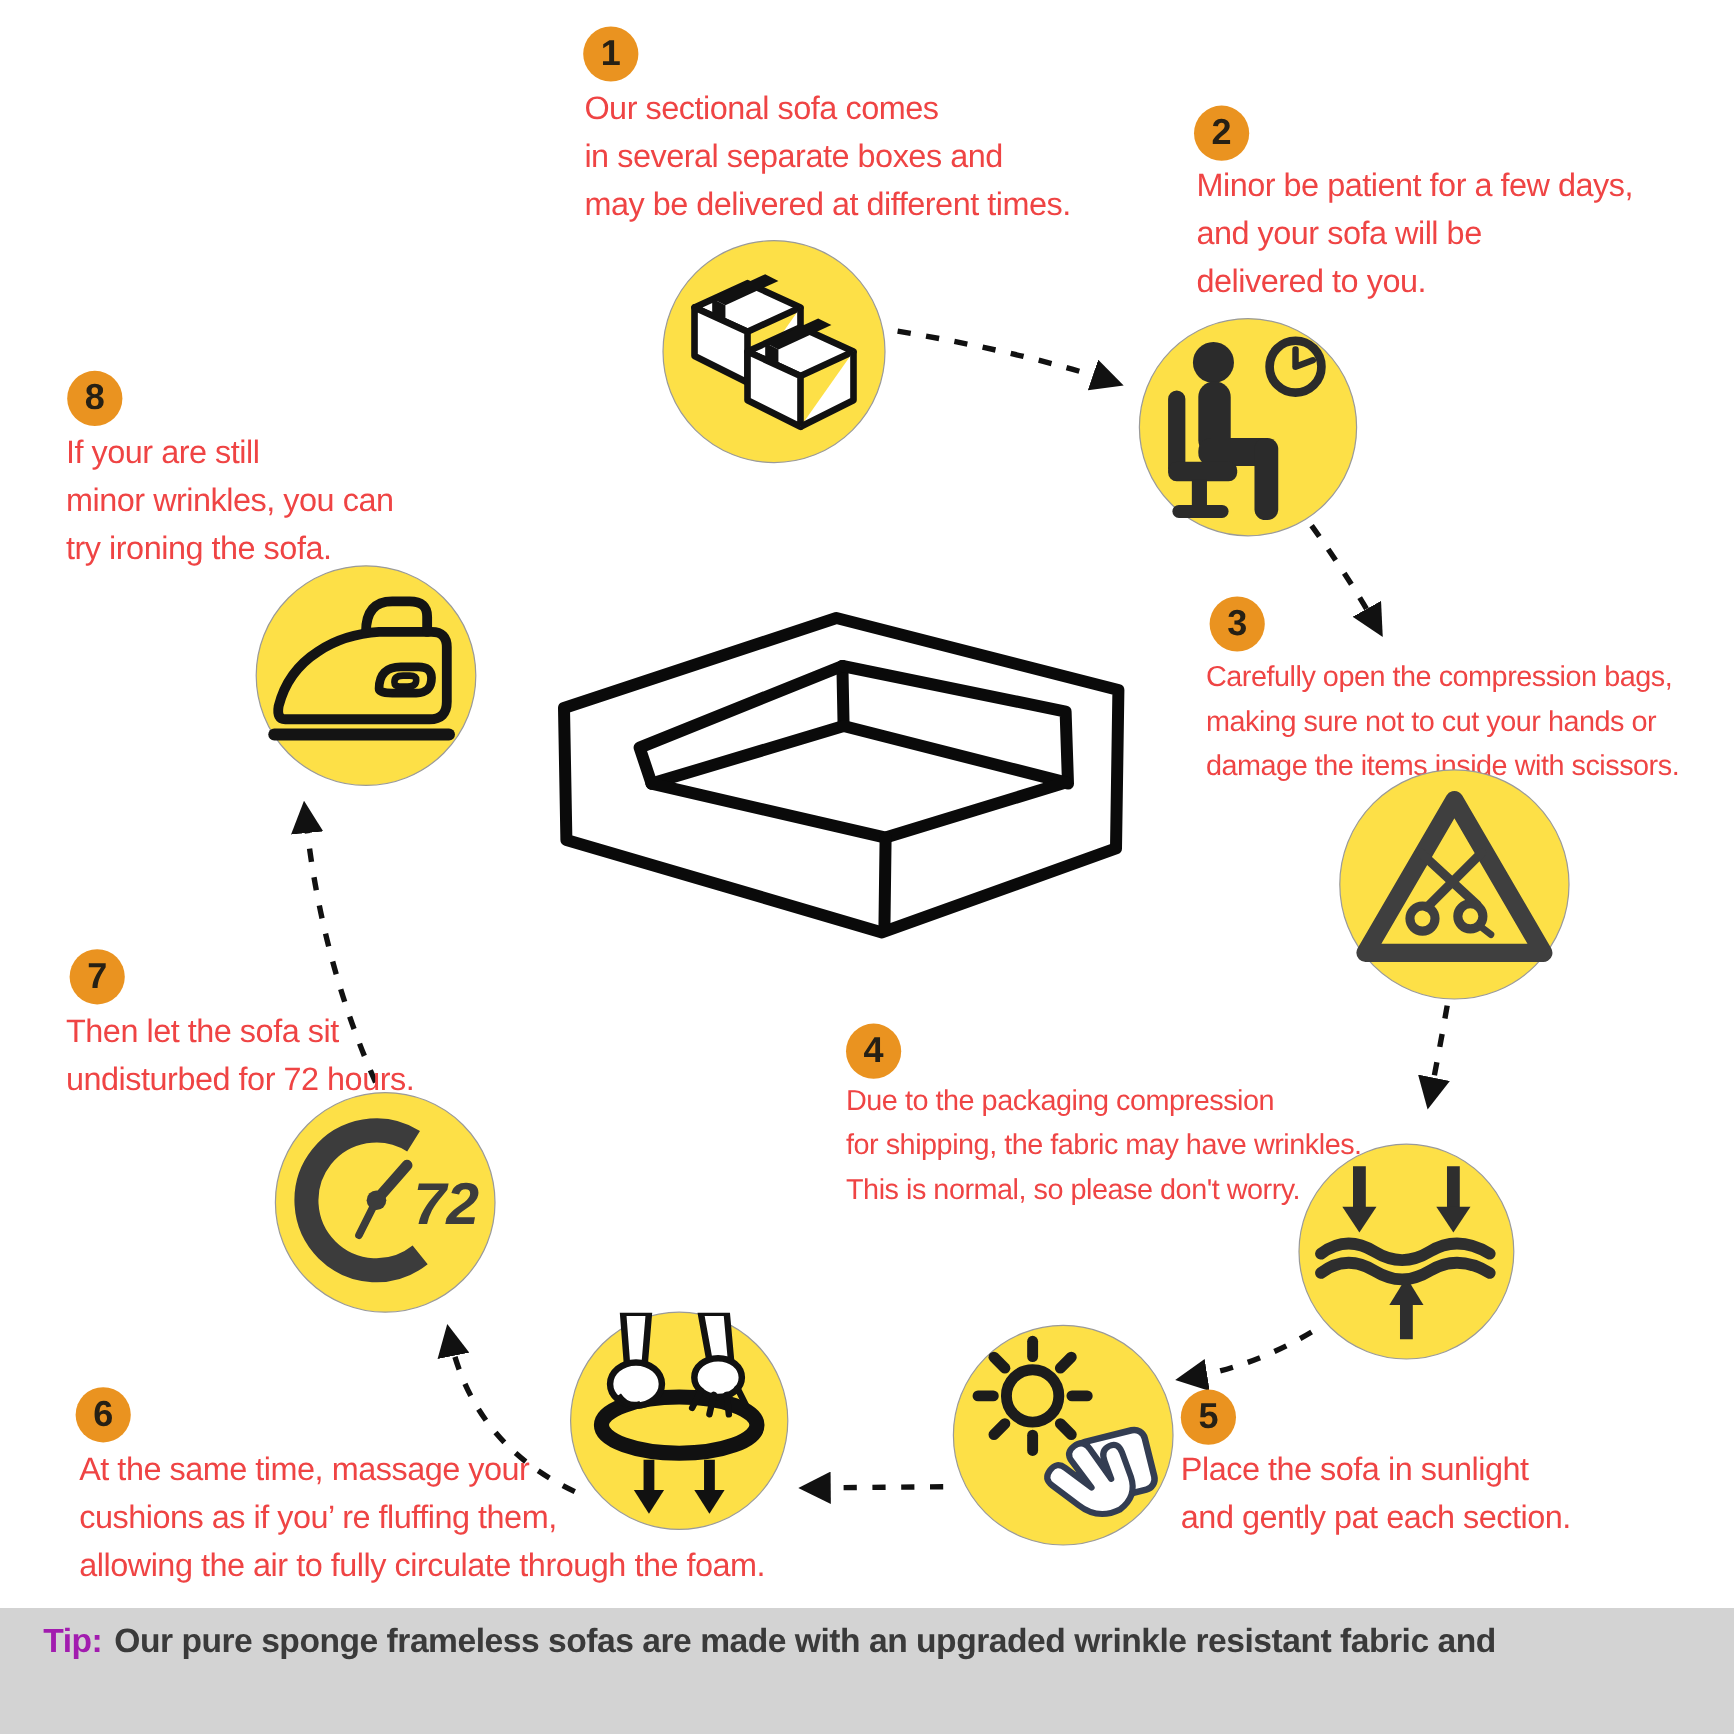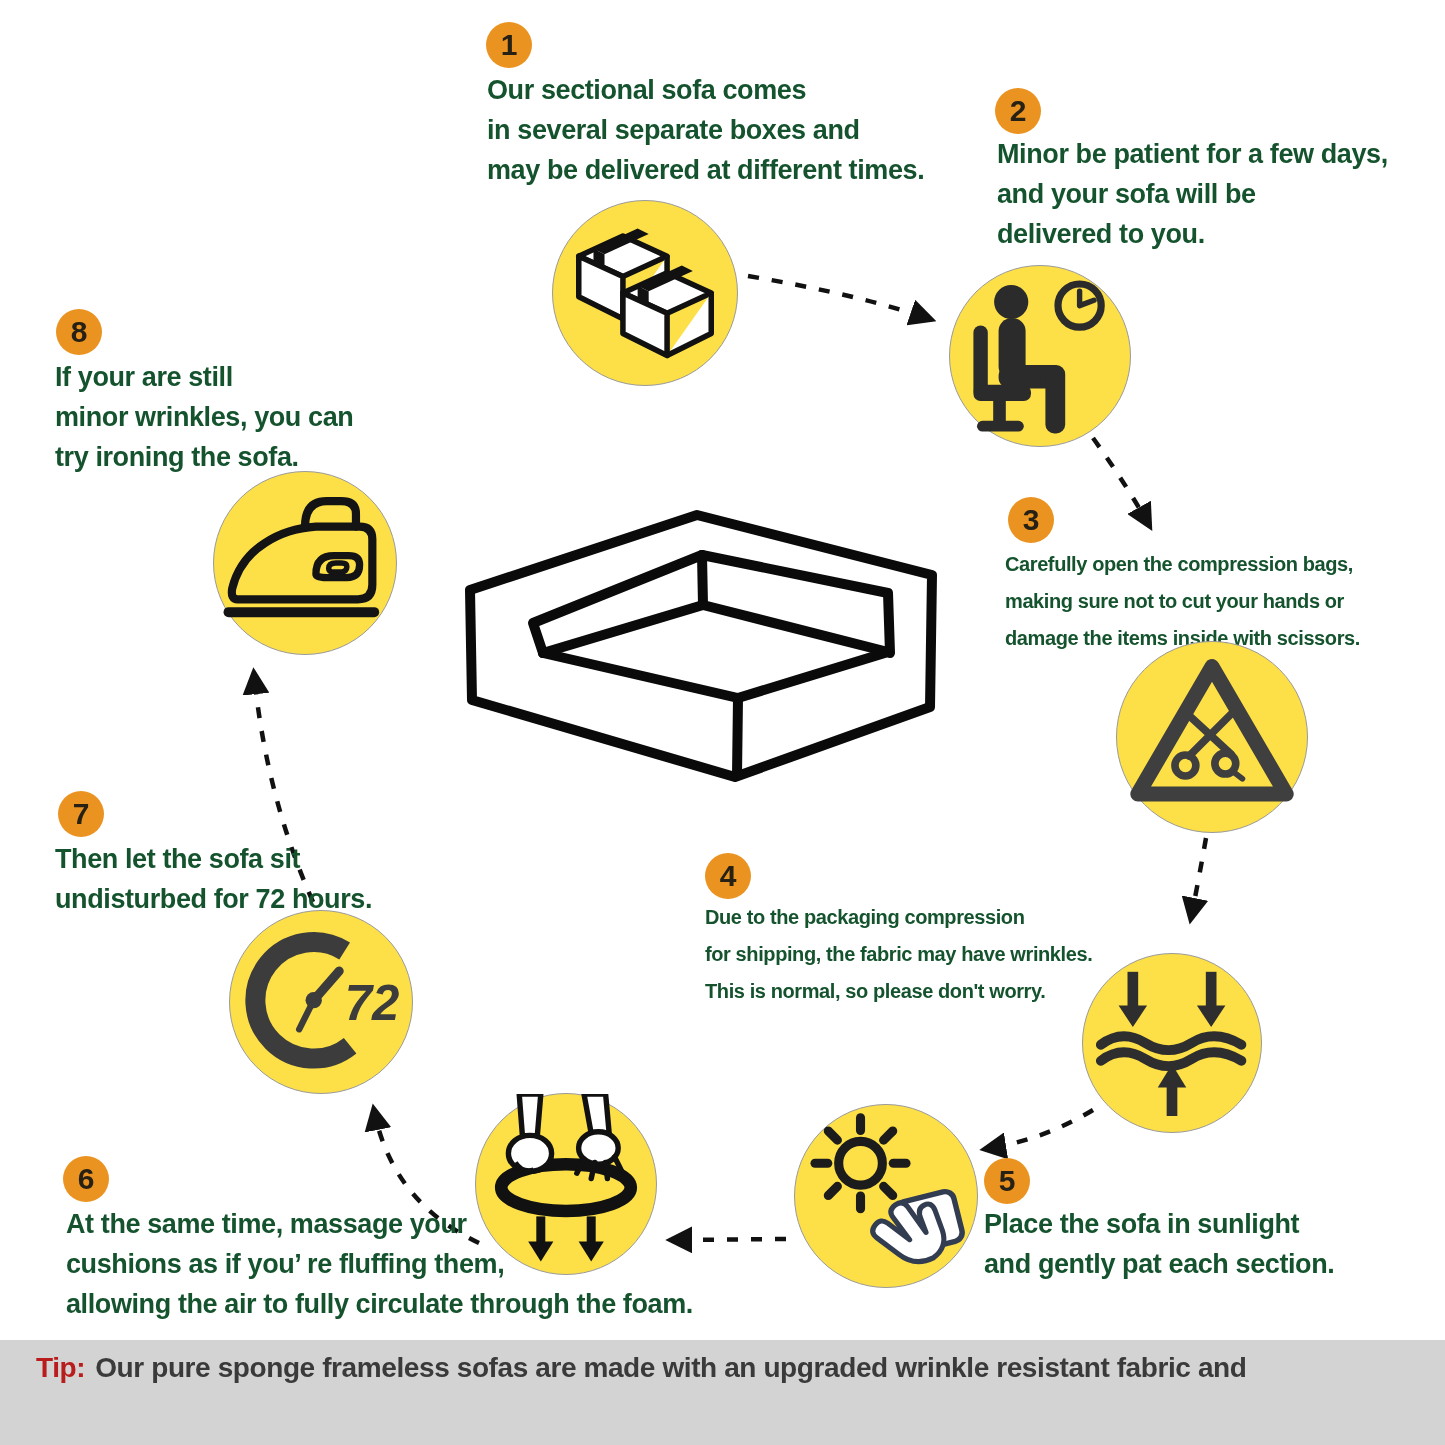--- a/index.html
+++ b/index.html
@@ -1,32 +1,32 @@
 <!DOCTYPE html>
 <html><head>
 <meta charset="utf-8">
 <style>
   html,body{margin:0;padding:0;background:#fff;}
   .page{position:relative;width:1445px;height:1445px;background:#ffffff;
         font-family:"Liberation Sans",sans-serif;overflow:hidden;}
   .badge{position:absolute;width:46px;height:46px;border-radius:50%;
          background:#EA9320;color:#262015;font-size:30px;font-weight:bold;
          display:flex;align-items:center;justify-content:center;}
-  .step-text{position:absolute;color:#14532d;font-weight:bold;font-size:27px;
+  .step-text{position:absolute;color:#ef4444;font-weight:normal;font-size:27px;
              line-height:40px;letter-spacing:-0.4px;white-space:nowrap;}
-  .step-text.small{font-size:20px;line-height:37px;}
+  .step-text.small{font-size:24px;line-height:37px;}
   .icon-circle{position:absolute;border:1.5px solid #9a9a9a;border-radius:50%;
                background:#fde047;box-sizing:border-box;}
   .icon-circle svg{width:100%;height:100%;display:block;}
   .overlay{position:absolute;left:0;top:0;width:1445px;height:1445px;pointer-events:none;}
   .sofa{position:absolute;left:440px;top:480px;}
   .tipbar{position:absolute;left:0;top:1340px;width:1445px;height:105px;background:#D3D3D3;}
   .tipline{position:absolute;left:36px;white-space:nowrap;font-weight:bold;
            font-size:28px;color:#3a3a3a;letter-spacing:-0.4px;}
-  .tip-label{color:#b91c1c;margin-right:10px;}
+  .tip-label{color:#a21caf;margin-right:10px;}
 </style>
 </head>
 <body>
 
 <div class="page">
 
   <svg class="overlay" viewBox="0 0 1445 1445">
     <defs>
       <marker id="ah" viewBox="0 0 10 10" refX="7.5" refY="5" markerWidth="6" markerHeight="6" orient="auto">
         <path d="M0,0 L10,5 L0,10 Z" fill="#111"></path>

